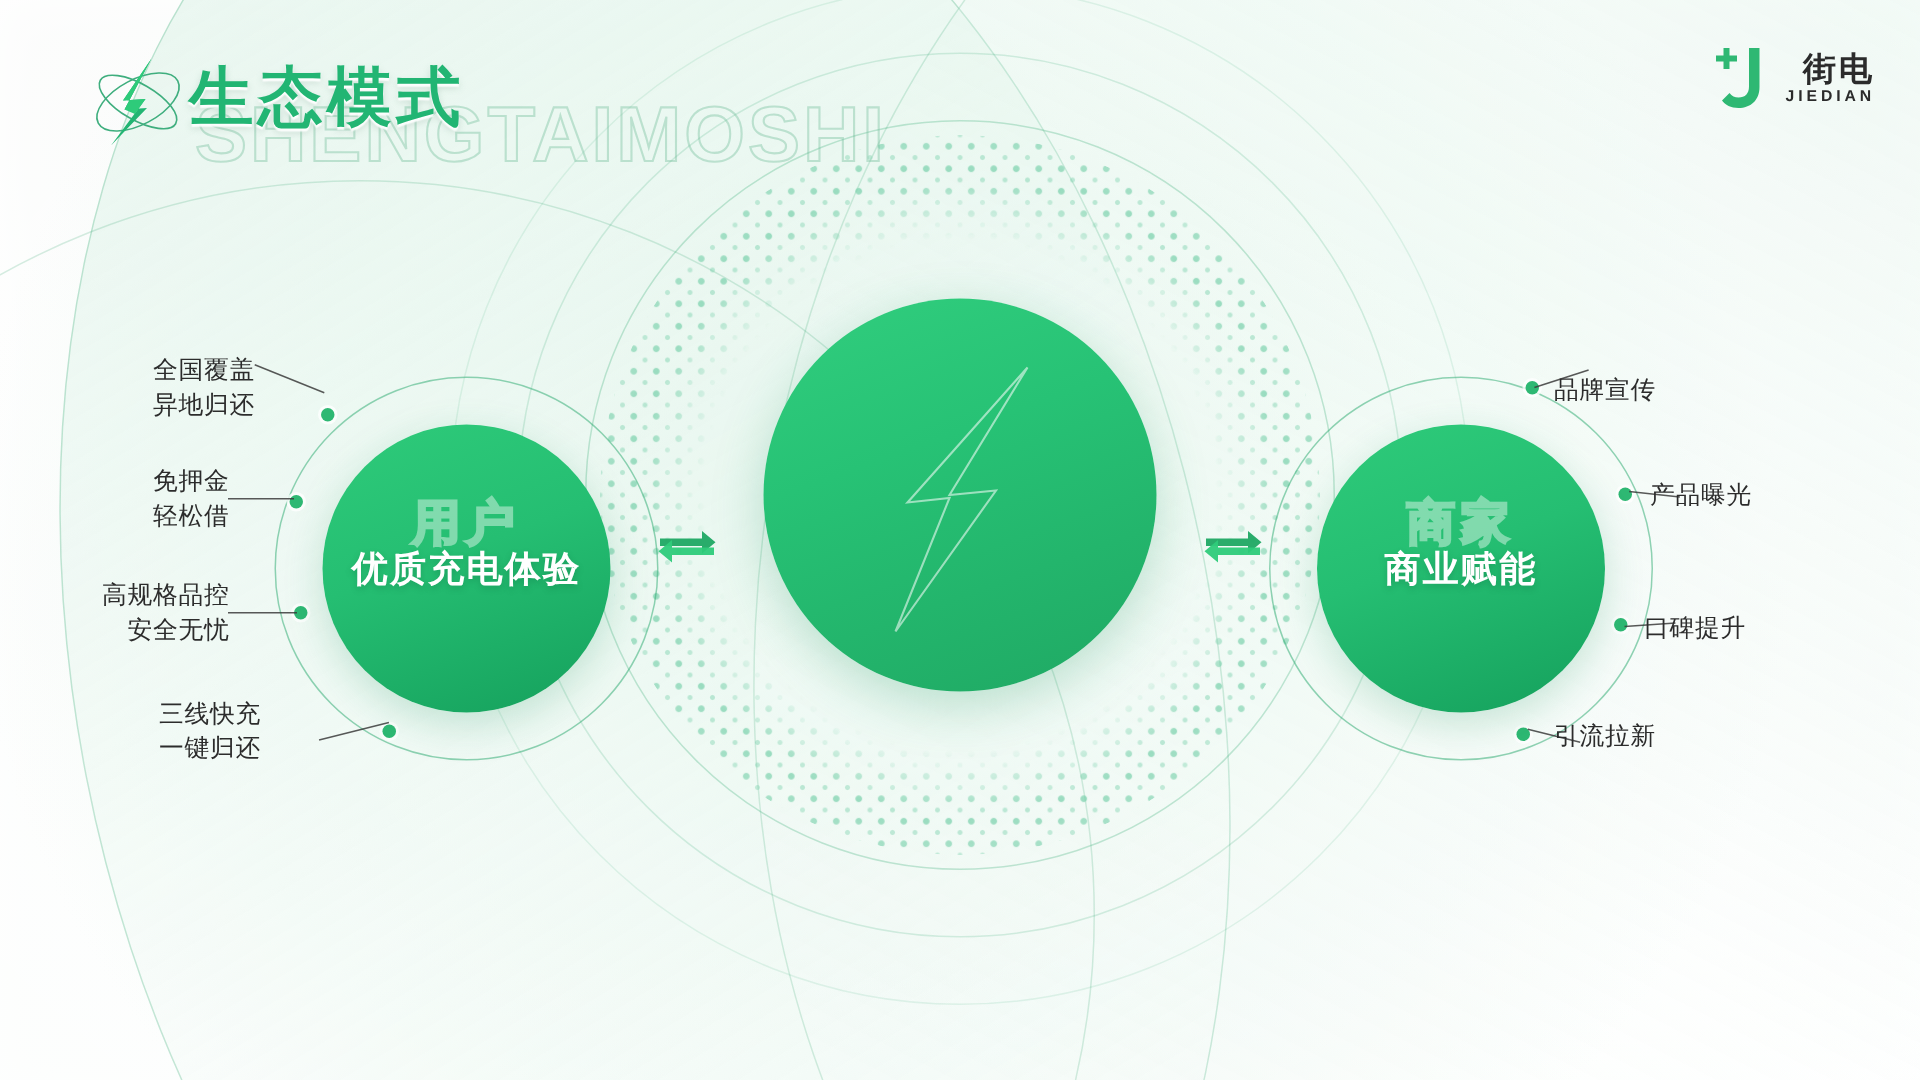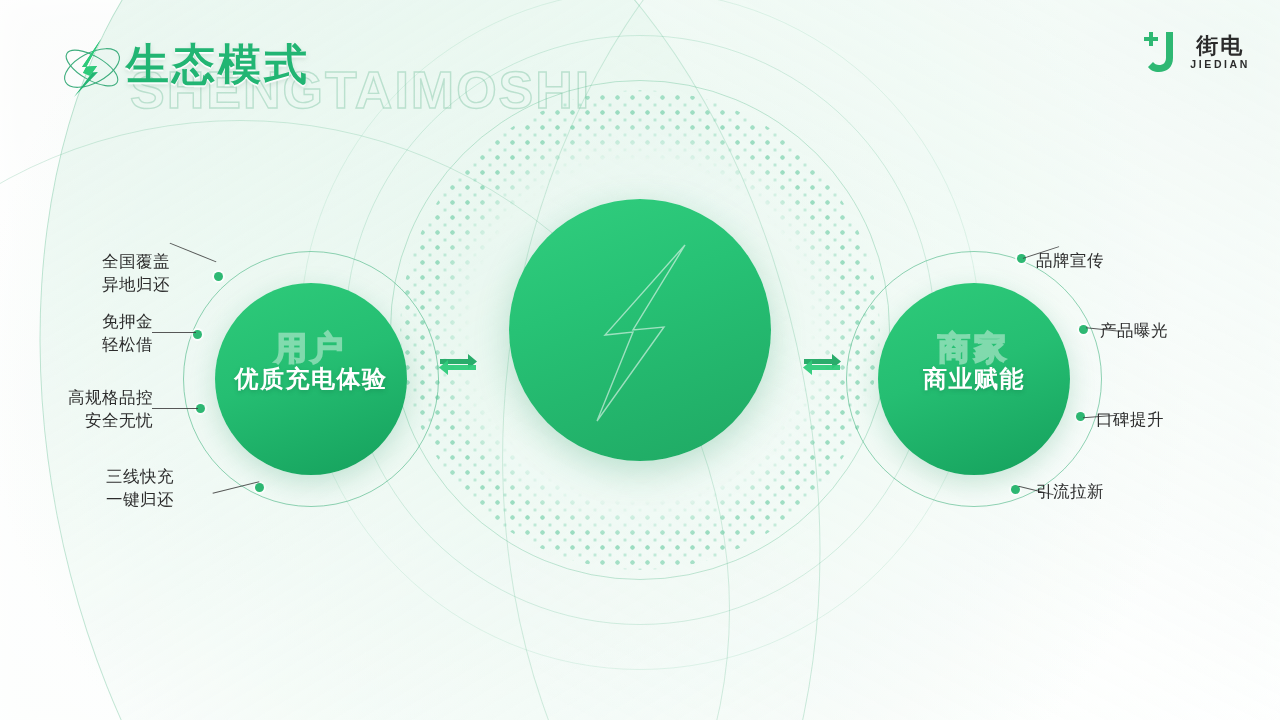--- a/index.html
+++ b/index.html
@@ -85,21 +85,21 @@
   .title-cn {
     position:relative;
     font-size:43px; font-weight:bold; letter-spacing:3px;
     color:#22B573;
     text-shadow:0 2px 1px rgba(255,255,255,.95), 0 3px 5px rgba(120,160,140,.30);
     white-space:nowrap;
   }
 
   .brand { position:absolute; right:30px; top:30px; display:flex; align-items:center; gap:9px; }
   .brand-j { width:40px; height:44px; }
-  .brand-tx { display:flex; flex-direction:column; align-items:center; }
+  .brand-tx { display:flex; flex-direction:column; align-items:flex-end; }
   .brand-cn { font-size:22px; font-weight:bold; color:#2b2b2b; letter-spacing:2px; line-height:1.05; }
   .brand-en { font-size:10.5px; font-weight:bold; color:#2b2b2b; letter-spacing:2.6px; }
 
   
   .node { position:absolute; border-radius:50%; display:flex; align-items:center; justify-content:center; }
 
   .node-center {
     left:509px; top:199px; width:262px; height:262px;
     background:linear-gradient(160deg,#31CE7E 0%,#27C275 38%,#1FA863 100%);
     box-shadow:0 10px 34px rgba(31,150,96,.26);
@@ -217,21 +217,21 @@
   <div class="dot" style="left:214px;top:272px;"></div>
   <div class="dot" style="left:193px;top:330px;"></div>
   <div class="dot" style="left:196px;top:404px;"></div>
   <div class="dot" style="left:255px;top:483px;"></div>
 
   <div class="leg" style="left:168px;top:252px;width:50px;transform:rotate(22deg);"></div>
   <div class="leg" style="left:152px;top:332px;width:44px;"></div>
   <div class="leg" style="left:152px;top:408px;width:46px;"></div>
   <div class="leg" style="left:212px;top:487px;width:48px;transform:rotate(-14deg);"></div>
 
-  <div class="sat-label r" style="left:0;top:250px;width:260px;padding-right:90px;">
+  <div class="sat-label r" style="left:0;top:236px;width:260px;padding-right:90px;">
     <div>全国覆盖</div>
     <div>异地归还</div>
   </div>
 
   <div class="sat-label r" style="left:0;top:310px;width:215px;padding-right:62px;">
     <div>免押金</div>
     <div>轻松借</div>
   </div>
 
   <div class="sat-label r" style="left:0;top:386px;width:215px;padding-right:62px;">

